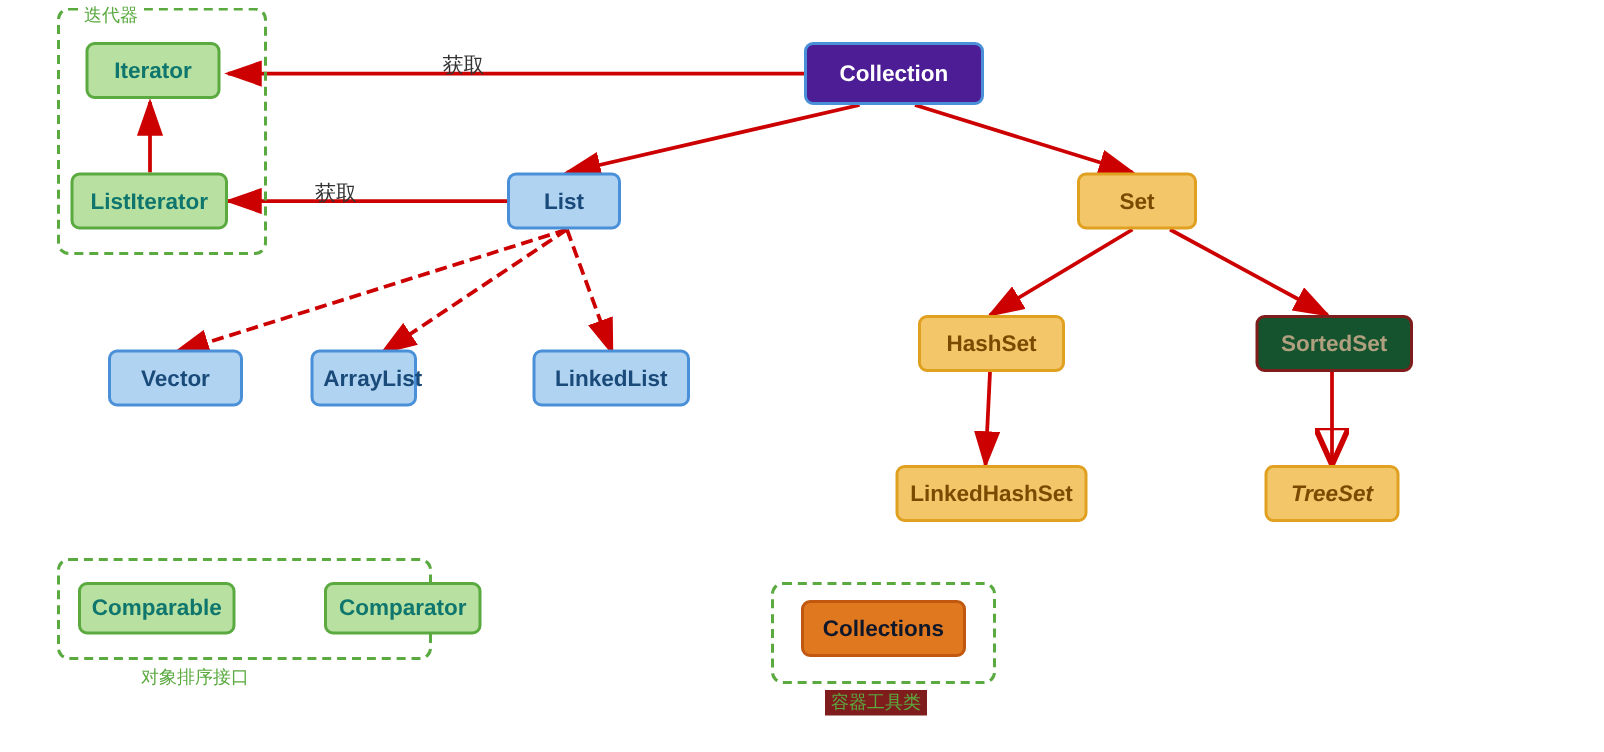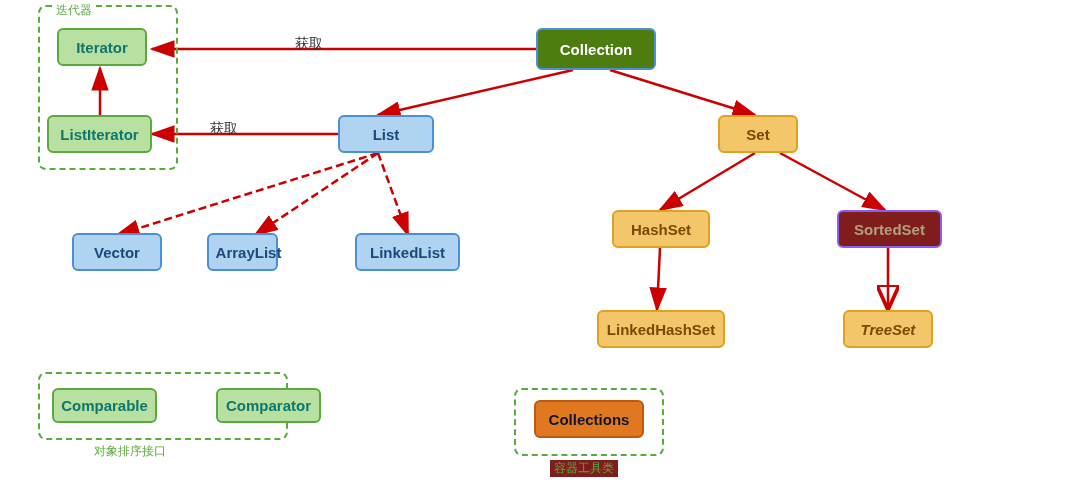--- a/index.html
+++ b/index.html
@@ -21,21 +21,21 @@
       display: flex;
       align-items: center;
       justify-content: center;
       font-size: 15px;
       font-weight: bold;
       border-radius: 6px;
       text-align: center;
       padding: 4px 8px;
     }
     .node-blue {
-      background: #4d7c0f;
+      background: #4c1d95;
       border: 2px solid #4a90d9;
       color: #fff;
     }
     .node-blue-light {
       background: #afd3f0;
       border: 2px solid #4a90d9;
       color: #1a4a7a;
     }
     .node-orange {
       background: #f4c66a;
@@ -46,22 +46,22 @@
       background: #e07820;
       border: 2px solid #c05810;
       color: #0f172a;
     }
     .node-green {
       background: #b8e0a0;
       border: 2px solid #5aaa40;
       color: #0f766e;
     }
     .node-orange-muted {
-      background: #7f1d1d;
-      border: 2px solid #8b5cf6;
+      background: #14532d;
+      border: 2px solid #7f1d1d;
       color: #b0a080;
       align-items: center;
     }
     .label {
       position: absolute;
       font-size: 13px;
       color: #333;
     }
     
     .dashed-box {
@@ -137,21 +137,21 @@
   </div>
 
   <div class="node node-green" style="left:57px; top:28px; width:90px; height:38px;">
     <span>Iterator</span>
   </div>
 
   <div class="node node-green" style="left:47px; top:115px; width:105px; height:38px;">
     <span>ListIterator</span>
   </div>
 
-  <div class="node node-blue-light" style="left:338px; top:115px; width:96px; height:38px;">
+  <div class="node node-blue-light" style="left:338px; top:115px; width:76px; height:38px;">
     <span>List</span>
   </div>
 
   <div class="node node-orange" style="left:718px; top:115px; width:80px; height:38px;">
     <span>Set</span>
   </div>
 
   <div class="node node-blue-light" style="left:72px; top:233px; width:90px; height:38px;">
     <span>Vector</span>
   </div>

